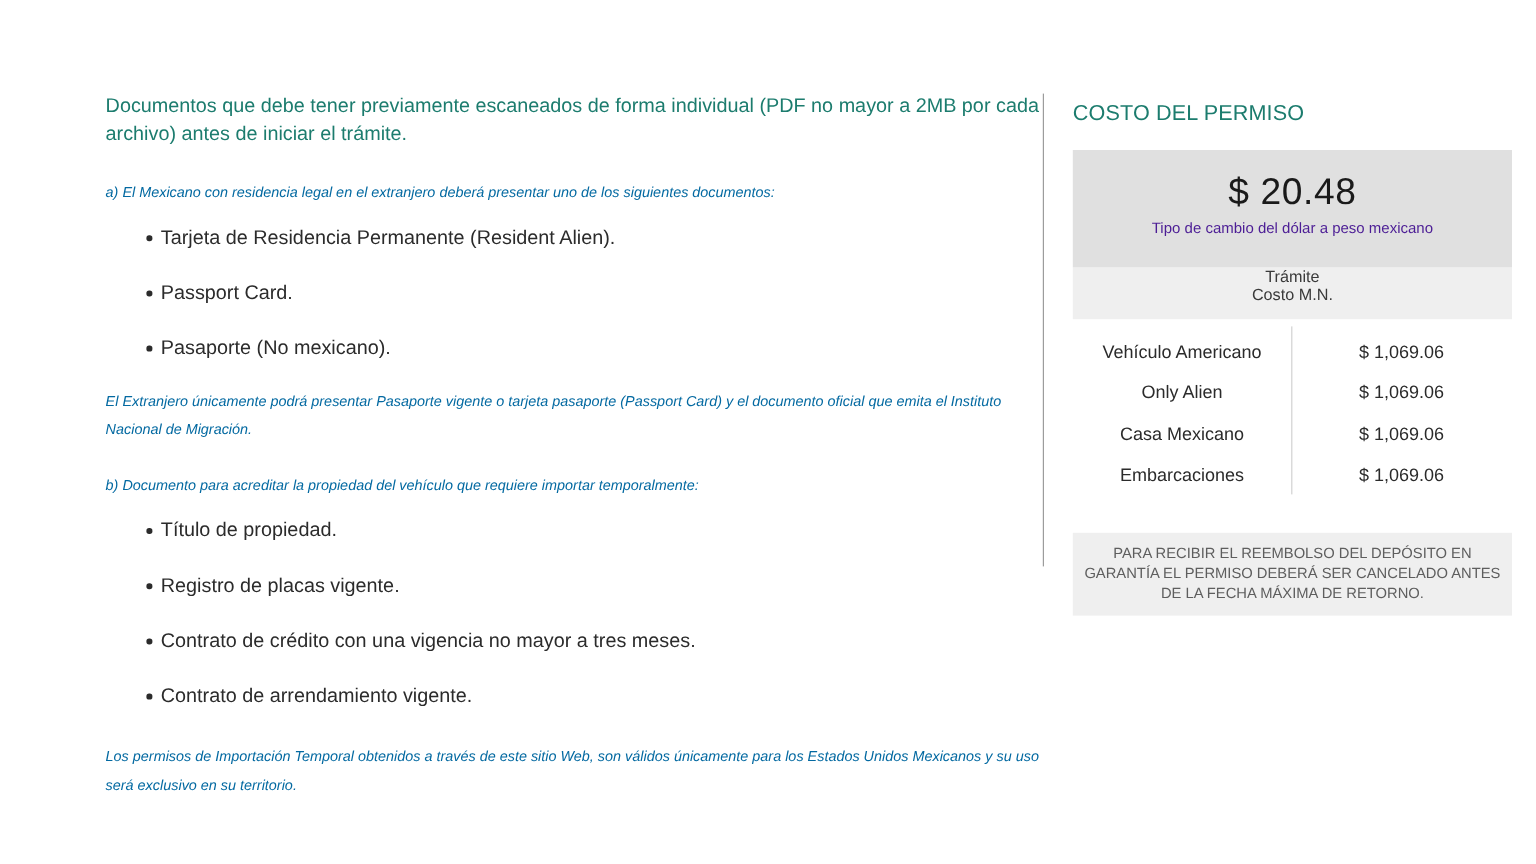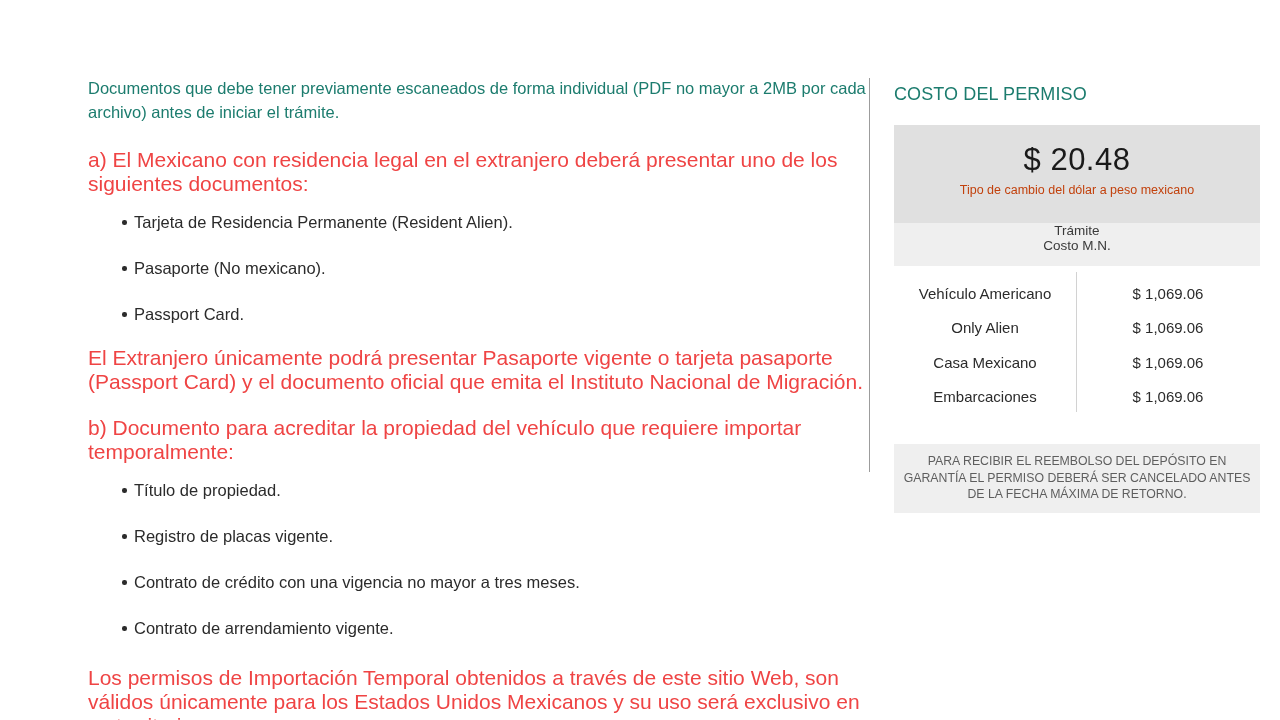--- a/index.html
+++ b/index.html
@@ -32,25 +32,26 @@
 
   .intro-heading {
     color: #1c7c6e;
     font-size: 16.5px;
     line-height: 24px;
     margin: 0 0 20px 0;
     font-weight: 400;
   }
 
   .body-para {
-    color: #ef4444;
-    font-size: 21px;
+    color: #0369a1;
+    font-size: 12px;
     line-height: 24px;
     margin: 0 0 14px 0;
     font-weight: 400;
+    font-style: italic;
   }
 
   .doc-list {
     list-style: none;
     margin: 0 0 14px 0;
     padding: 0;
   }
   .doc-list li {
     position: relative;
     color: #2b2b2b;
@@ -112,21 +113,21 @@
   .rate-amount {
     font-size: 31px;
     line-height: 38px;
     color: #1a1a1a;
     font-weight: 400;
     letter-spacing: 0.5px;
   }
   .rate-caption {
     font-size: 12.5px;
     line-height: 18px;
-    color: #c2410c;
+    color: #4c1d95;
     margin-top: 2px;
   }
 
   .table-head {
     background: #efefef;
     width: 366px;
     display: flex;
     align-items: center;
     height: 43px;
     flex-direction: column;
@@ -187,22 +188,22 @@
 <div class="page">
 
   <div class="left-col">
 
     <p class="intro-heading">Documentos que debe tener previamente escaneados de forma individual (PDF no mayor a 2MB por cada archivo) antes de iniciar el trámite.</p>
 
     <p class="body-para para-gap-a">a) El Mexicano con residencia legal en el extranjero deberá presentar uno de los siguientes documentos:</p>
 
     <ul class="doc-list">
       <li>Tarjeta de Residencia Permanente (Resident Alien).</li>
+      <li>Passport Card.</li>
       <li>Pasaporte (No mexicano).</li>
-      <li>Passport Card.</li>
     </ul>
 
     <p class="body-para para-gap-b">El Extranjero únicamente podrá presentar Pasaporte vigente o tarjeta pasaporte (Passport Card) y el documento oficial que emita el Instituto Nacional de Migración.</p>
 
     <p class="body-para para-gap-c">b) Documento para acreditar la propiedad del vehículo que requiere importar temporalmente:</p>
 
     <ul class="doc-list">
       <li>Título de propiedad.</li>
       <li>Registro de placas vigente.</li>
       <li>Contrato de crédito con una vigencia no mayor a tres meses.</li>

